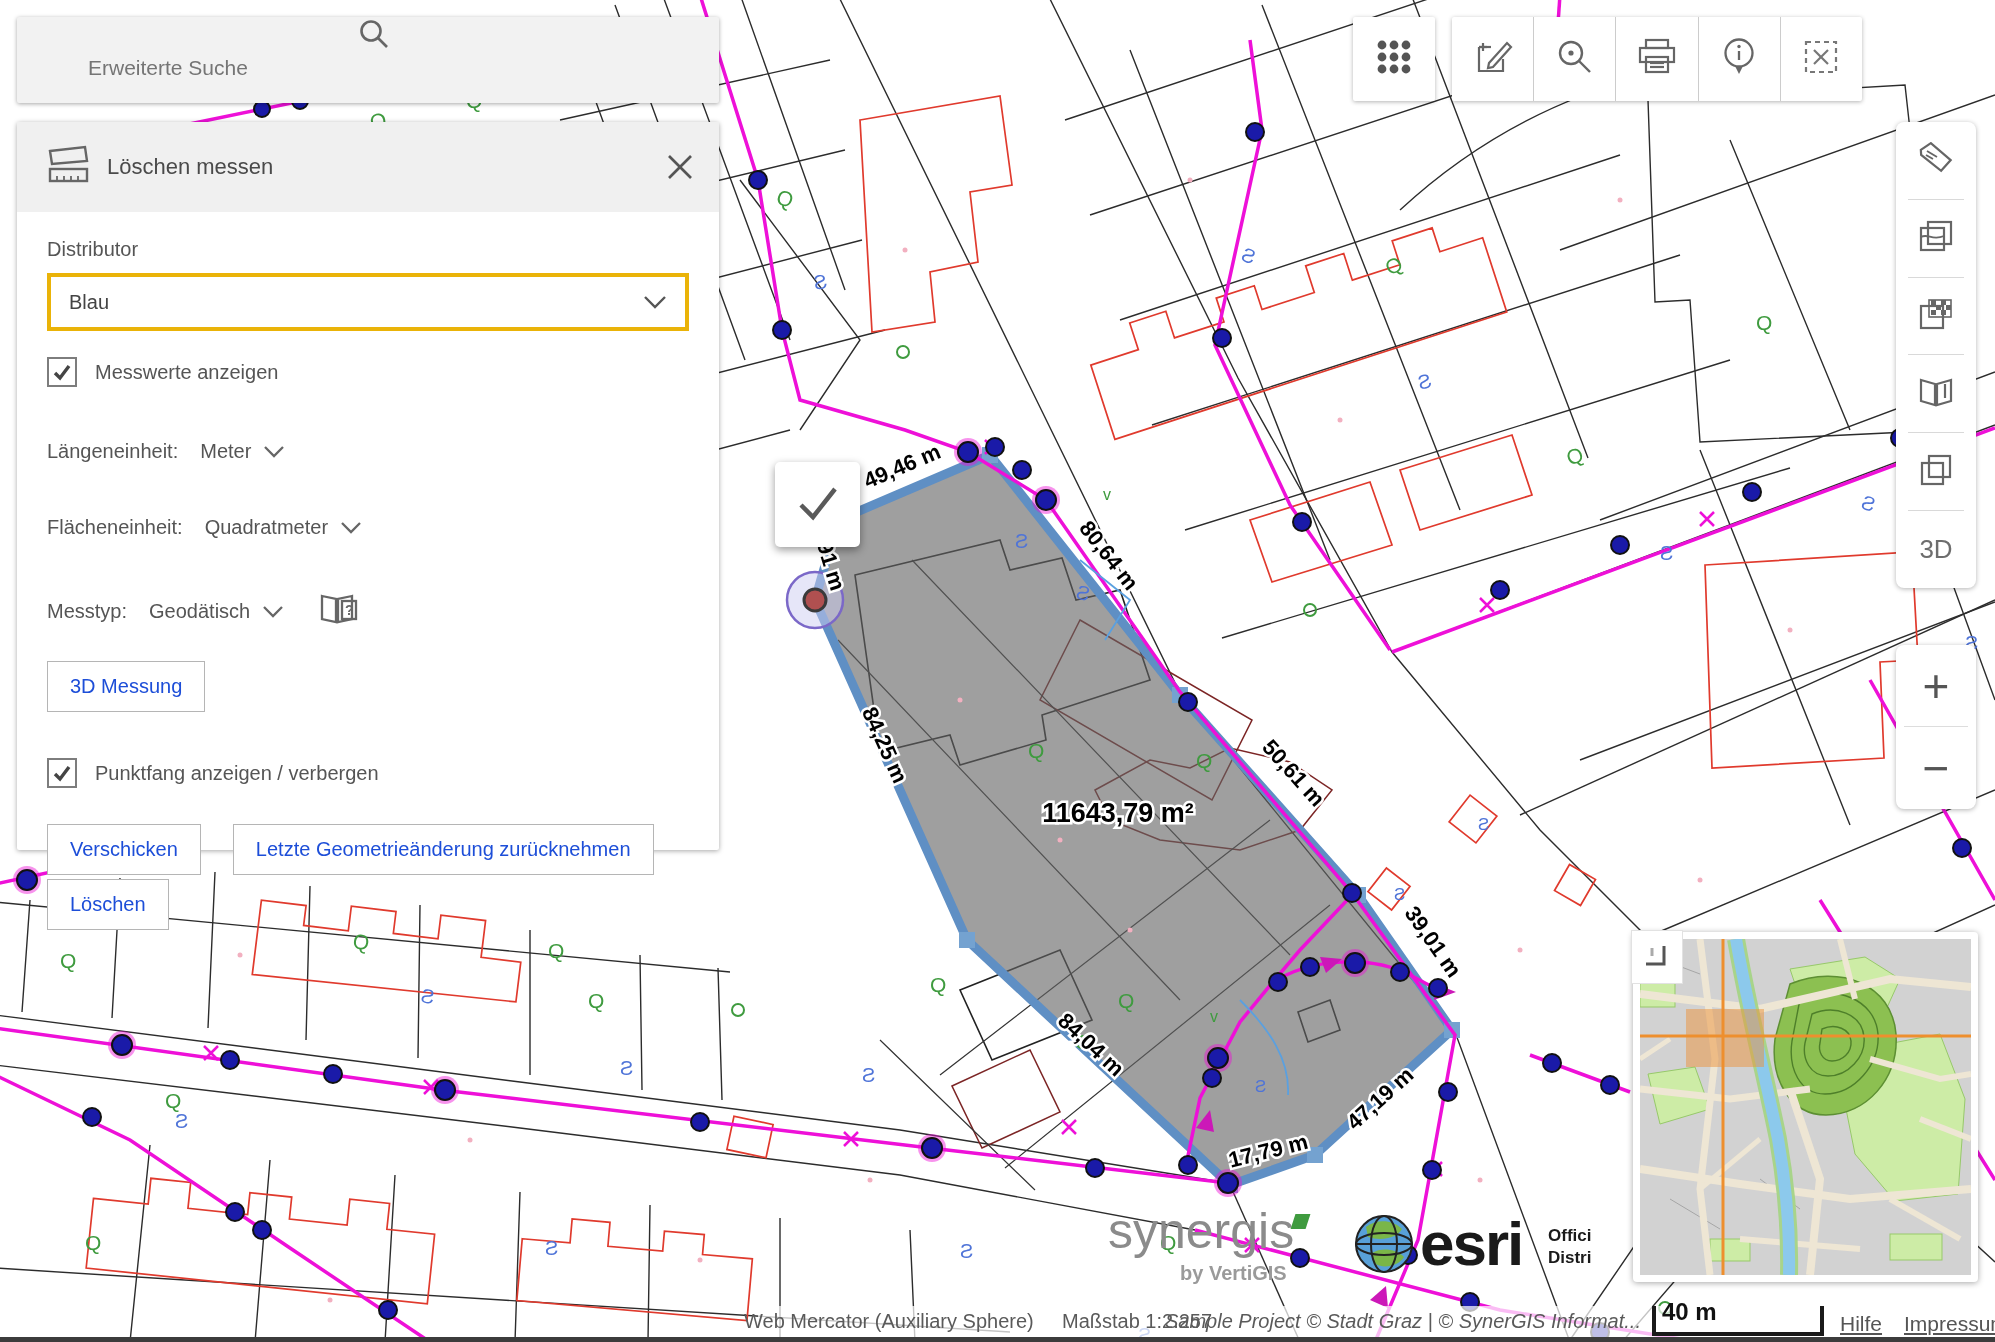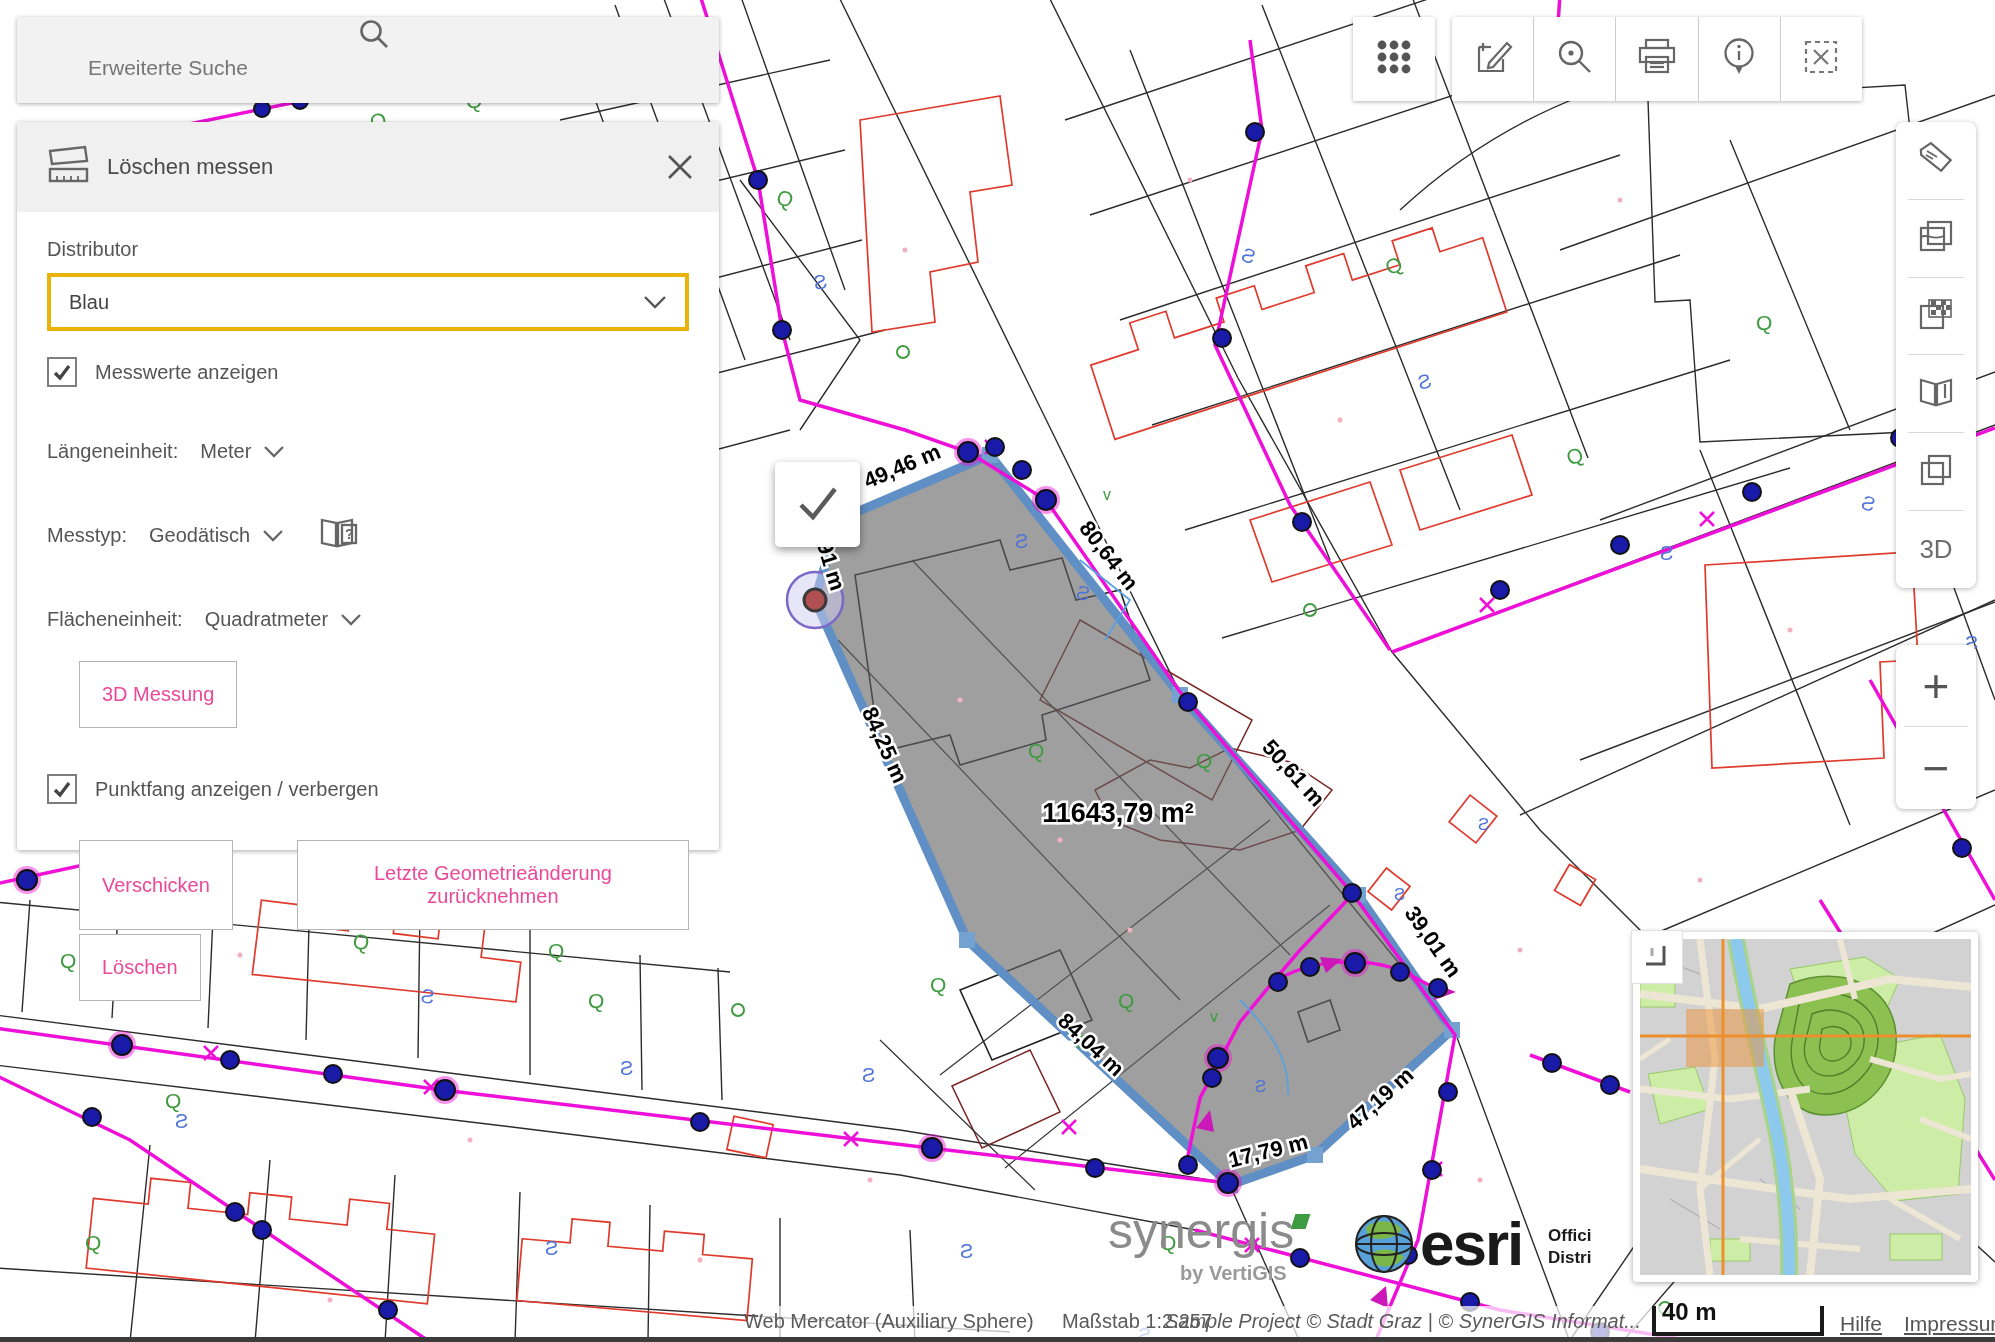--- a/index.html
+++ b/index.html
@@ -23,22 +23,22 @@
   .mp-close{position:absolute;right:22px;top:28px;width:34px;height:34px;cursor:pointer;}
   .mp-body{padding:26px 30px 0 30px;color:#555;}
   .mp-label{font-size:20px;color:#555;margin:0 0 12px 0;}
   .mp-select{height:50px;border:4px solid #eab308;display:flex;align-items:center;
     justify-content:space-between;padding:0 18px;font-size:20px;color:#444;background:#fff;}
   .mp-row{display:flex;align-items:center;margin-top:53px;font-size:20px;color:#555;}
   .chk{width:26px;height:26px;border:2px solid #7d7d7d;background:#fff;display:inline-flex;
     align-items:center;justify-content:center;margin-right:18px;flex:0 0 auto;}
   .inline-dd{display:inline-flex;align-items:center;margin-left:22px;color:#555;}
   .inline-dd .val{margin-right:12px;}
-  .btn{display:inline-block;border:1px solid #b5b5b5;background:#fff;color:#ec4899;
-    font-size:20px;padding:21px 22px;cursor:pointer;font-family:"Liberation Sans",sans-serif;margin-left:32px;}
+  .btn{display:inline-block;border:1px solid #b5b5b5;background:#fff;color:#1d4ed8;
+    font-size:20px;padding:13px 22px;cursor:pointer;font-family:"Liberation Sans",sans-serif;}
   .btn-3d{margin-top:30px;}
   .btn-row{margin-top:36px;display:flex;gap:32px;}
   .btn-del{margin-top:4px;}
 
   
   .tb-grid{position:absolute;left:1353px;top:17px;width:82px;height:84px;background:#fff;
     border-radius:2px;box-shadow:0 1px 4px rgba(0,0,0,.3);display:flex;align-items:center;
     justify-content:center;z-index:20;cursor:pointer;}
   .tb-group{position:absolute;left:1452px;top:17px;width:410px;height:84px;background:#fff;
     border-radius:2px;box-shadow:0 1px 4px rgba(0,0,0,.3);display:flex;z-index:20;}
@@ -429,51 +429,51 @@
           <span class="val">Meter</span>
           <span>
             <svg width="22" height="13" viewBox="0 0 22 13" fill="none" stroke="#666" stroke-width="2.3">
               <polyline points="2,2 11,11 20,2"></polyline>
             </svg>
           </span>
         </span>
       </div>
 
       <div class="mp-row">
+        <span>Flächeneinheit:</span>
+        <span class="inline-dd">
+          <span class="val">Quadratmeter</span>
+          <span>
+            <svg width="22" height="13" viewBox="0 0 22 13" fill="none" stroke="#666" stroke-width="2.3">
+              <polyline points="2,2 11,11 20,2"></polyline>
+            </svg>
+          </span>
+        </span>
+      </div>
+
+      <div class="mp-row">
         <span>Messtyp:</span>
         <span class="inline-dd">
           <span class="val">Geodätisch</span>
           <span>
             <svg width="22" height="13" viewBox="0 0 22 13" fill="none" stroke="#666" stroke-width="2.3">
               <polyline points="2,2 11,11 20,2"></polyline>
             </svg>
           </span>
         </span>
         <span style="margin-left:34px;">
           <svg width="44" height="34" viewBox="0 0 44 34" fill="none" stroke="#666" stroke-width="2.3">
             <path d="M4,4 L18,7 L18,30 L4,27 Z"></path>
             <path d="M34,4 L20,7 L20,30 L34,27 Z"></path>
             <rect x="24" y="9" width="14" height="18"></rect>
             <text x="27" y="23" font-size="14" fill="#666" stroke="none" font-weight="bold">?</text>
           </svg>
         </span>
       </div>
 
-      <div class="mp-row">
-        <span>Flächeneinheit:</span>
-        <span class="inline-dd">
-          <span class="val">Quadratmeter</span>
-          <span>
-            <svg width="22" height="13" viewBox="0 0 22 13" fill="none" stroke="#666" stroke-width="2.3">
-              <polyline points="2,2 11,11 20,2"></polyline>
-            </svg>
-          </span>
-        </span>
-      </div>
-
       <button class="btn btn-3d">3D Messung</button>
 
       <div class="mp-row" style="margin-top:46px;">
         <span class="chk">
           <svg width="20" height="20" viewBox="0 0 20 20" fill="none" stroke="#444" stroke-width="3.4">
             <polyline points="3,11 8,16 17,4"></polyline>
           </svg>
         </span>
         <span>Punktfang anzeigen / verbergen</span>
       </div>

